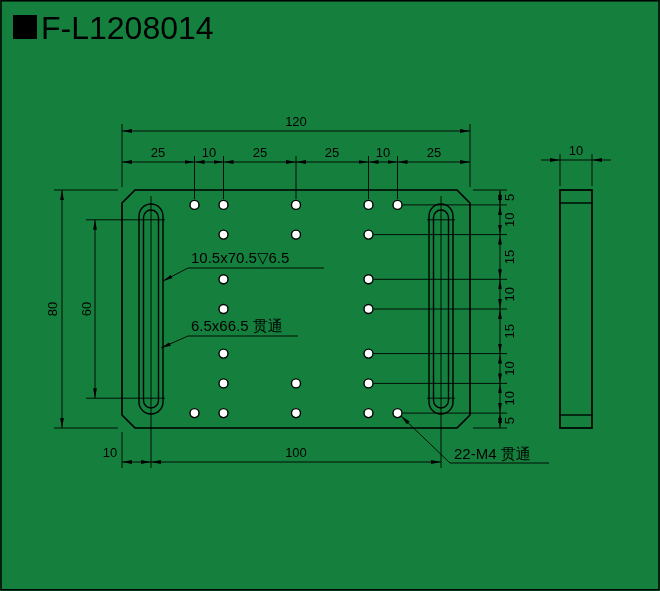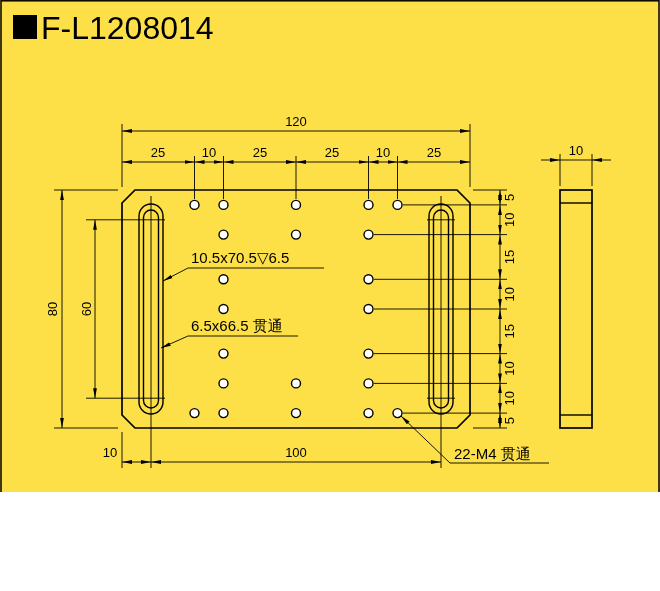--- a/index.html
+++ b/index.html
@@ -1,16 +1,16 @@
 <!DOCTYPE html>
 <html><head>
 <meta charset="utf-8">
 <style>
   html,body{margin:0;padding:0;background:#fff}
-  .page{position:relative;width:660px;height:492px;background:#fde047}
+  .page{position:relative;width:660px;height:591px;background:#15803d}
   svg{display:block}
   text{fill:#000;font-family:"Liberation Sans","DejaVu Sans",sans-serif}
   .t-title{font-size:32px}
   .t-dim{font-size:13px}
   .t-note{font-size:15px}
   .obj{fill:none;stroke:#000;stroke-width:1.7;stroke-linejoin:miter}
   .obj2{fill:none;stroke:#000;stroke-width:1.4}
   .hole{fill:#fff;stroke:#000;stroke-width:1.4}
   .dim{stroke:#000;stroke-width:0.9;fill:none}
   .cl{stroke:#000;stroke-width:0.9;fill:none}

